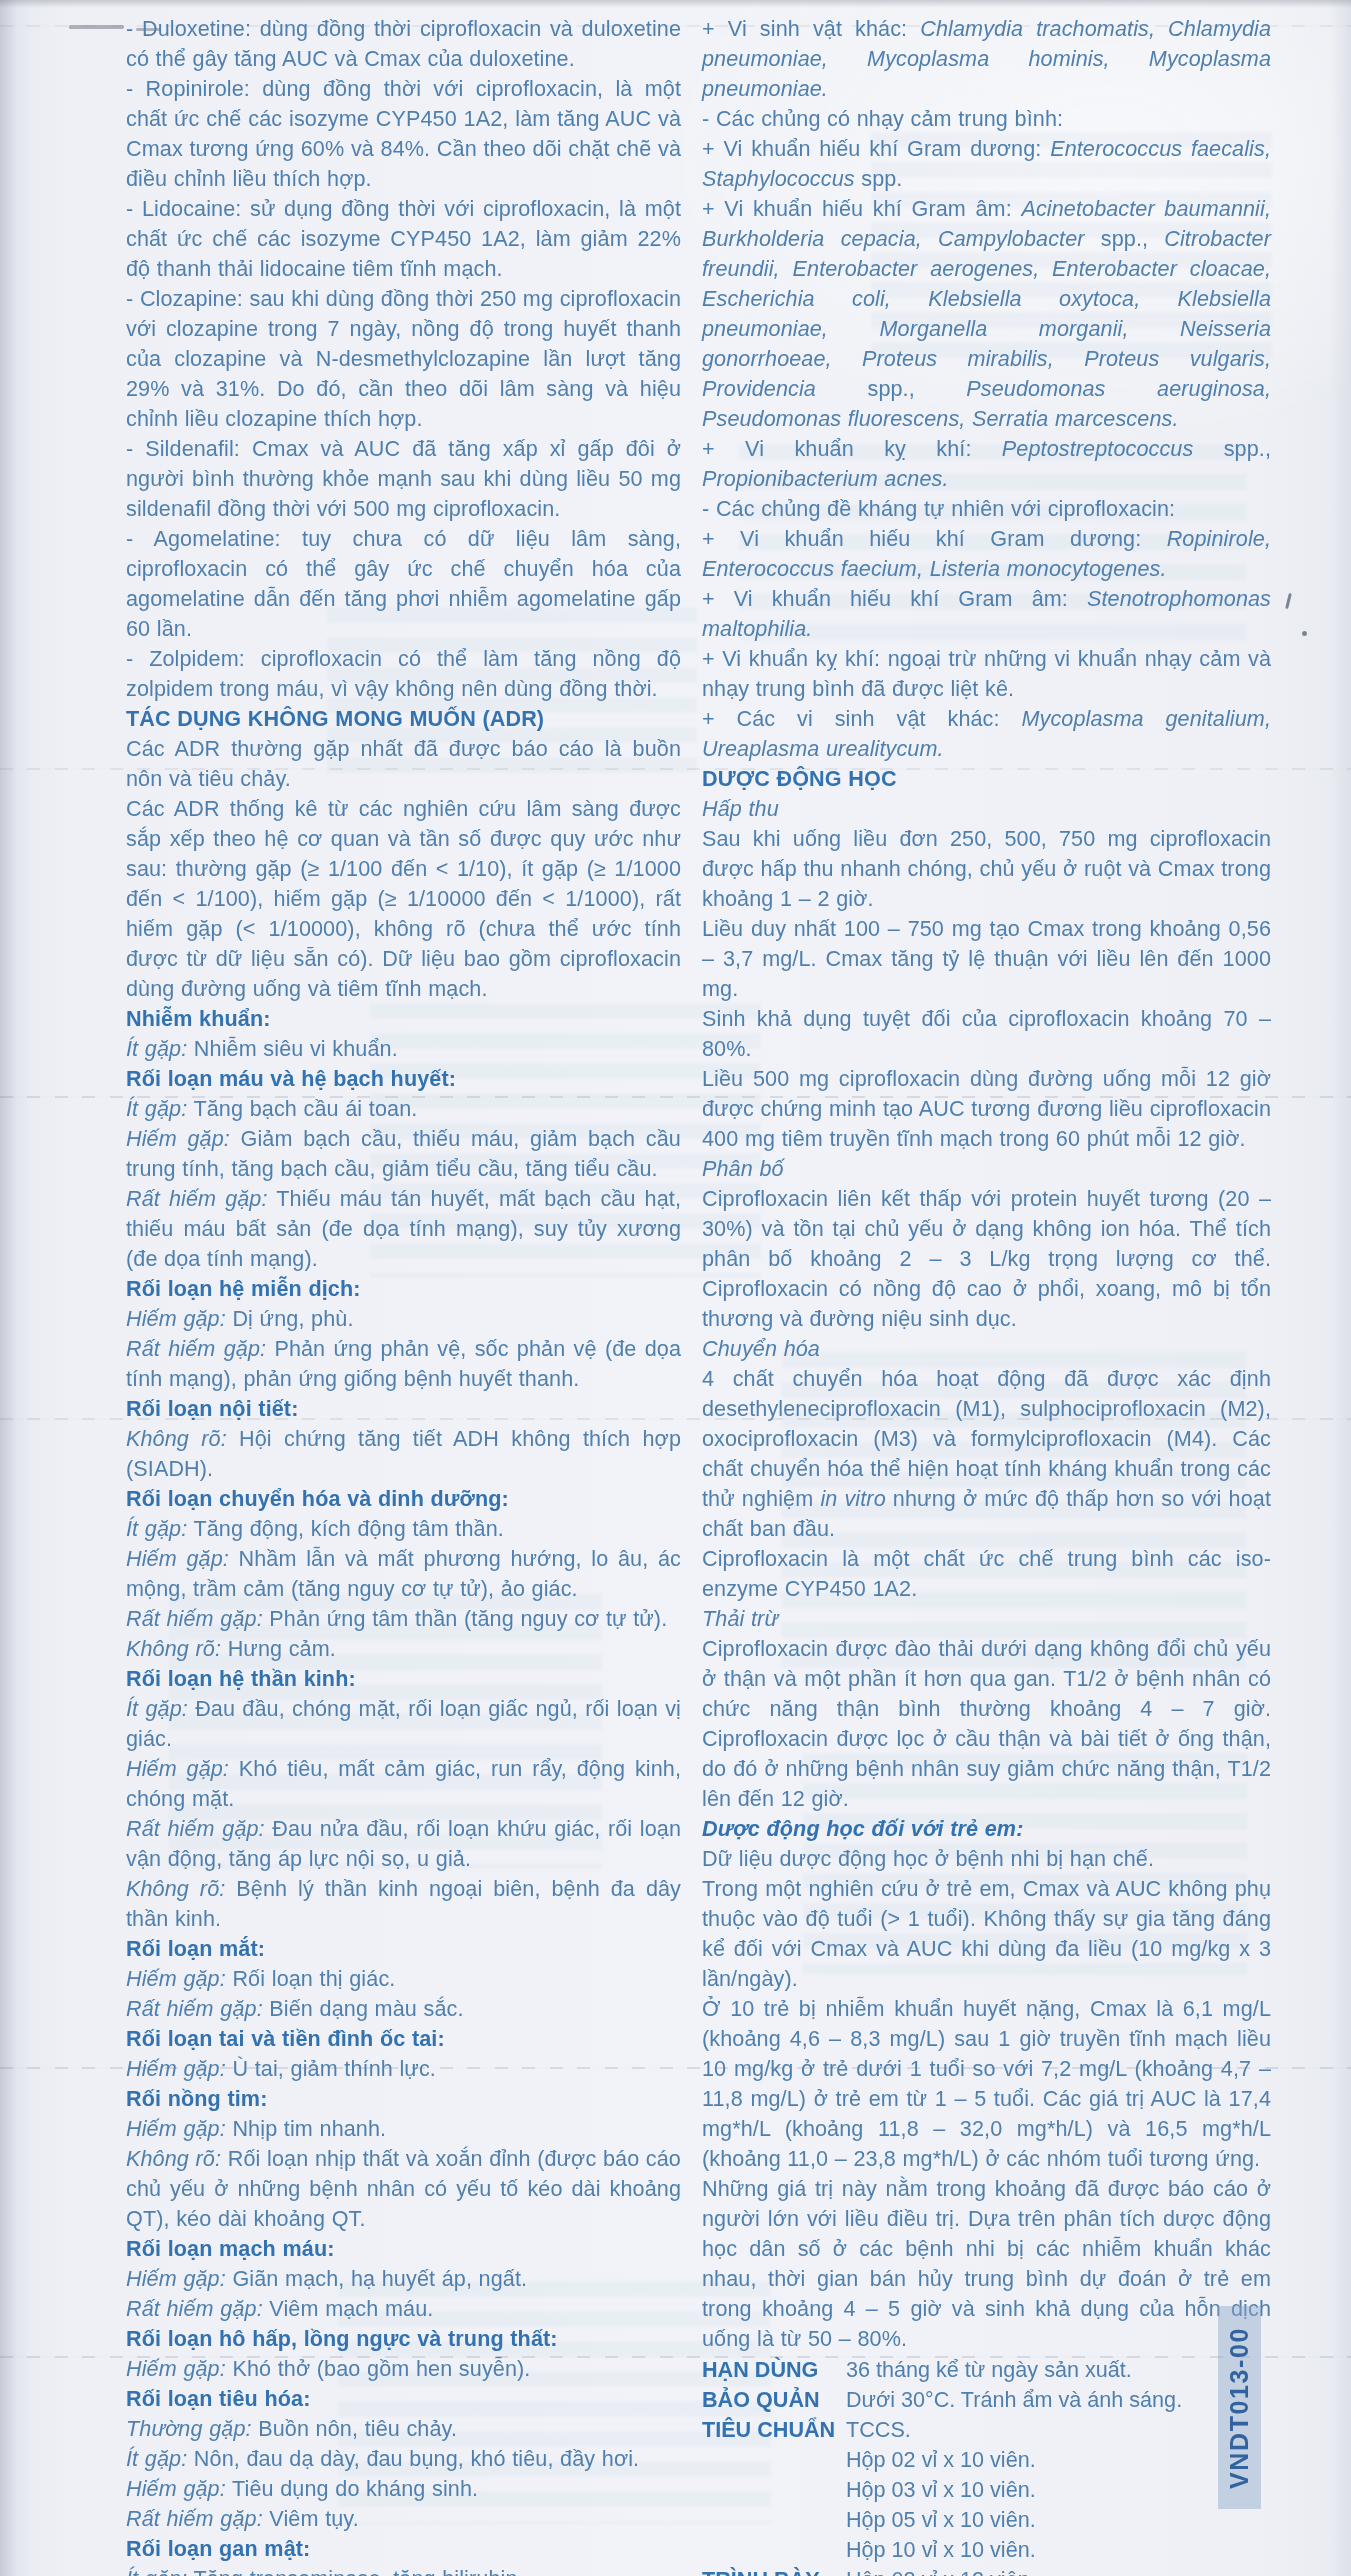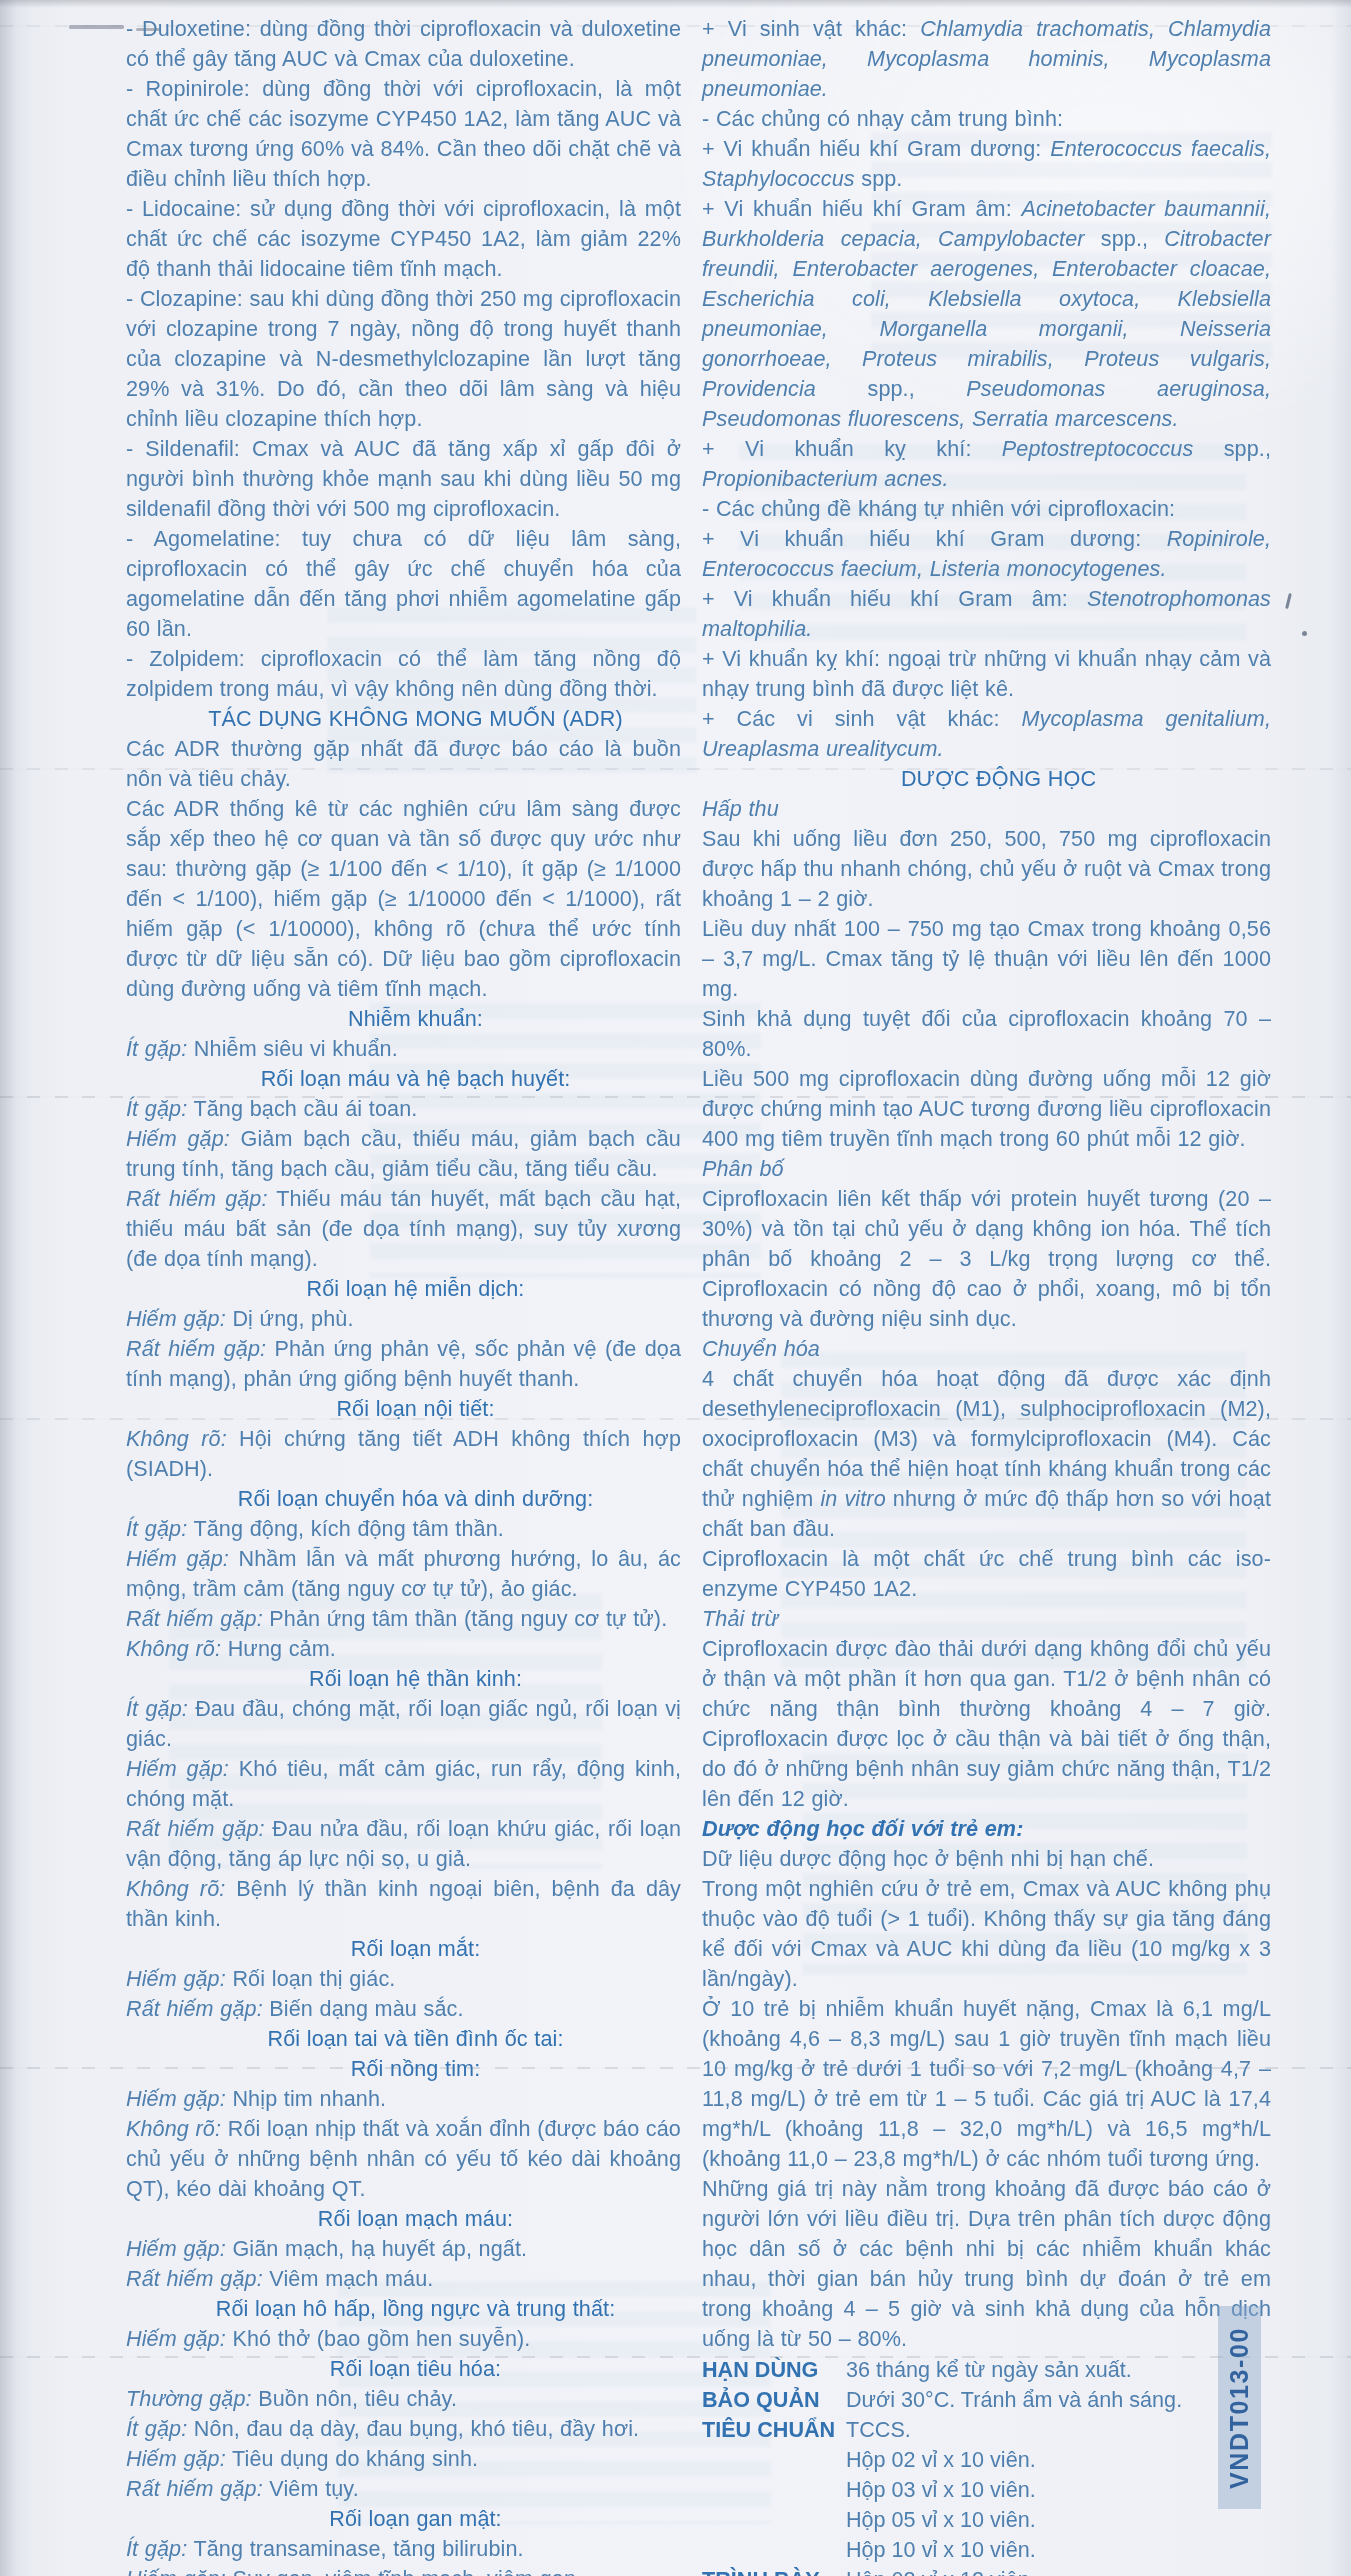--- a/index.html
+++ b/index.html
@@ -32,21 +32,21 @@
   .ghost{position:absolute;opacity:.55;filter:blur(1.6px);pointer-events:none;
     background:repeating-linear-gradient(180deg,rgba(110,140,180,0.10) 0 16px,rgba(110,140,180,0) 16px 30px);}
   .ink{position:absolute;background:#55617a;opacity:.75;border-radius:1.6px;}
 
   .col{position:absolute;top:13.7px;}
   .col-left{left:126px;width:555px;}
   .col-right{left:702px;width:569px;}
 
   p.para{margin:0;font-size:21.6px;line-height:30px;color:var(--body-text);
     text-align:justify;letter-spacing:0.1px;word-spacing:0.5px;}
-  p.head{font-weight:normal;color:var(--head-text);text-align:center;margin-left:24px;}
+  p.head{font-weight:bold;color:var(--head-text);text-align:left;}
   p.sub{font-style:italic;text-align:left;}
   p.subb{font-style:italic;font-weight:bold;color:var(--head-text);text-align:left;}
   .fs-i{font-style:italic;}
 
   .info-table{margin-top:1.1px;}
   .info-row{display:flex;align-items:flex-end;}
   .info-label{width:144px;flex-shrink:0;font-weight:bold;color:var(--head-text);
     font-size:21.6px;line-height:30px;}
   .info-values{color:var(--body-text);font-size:21.6px;line-height:30px;}
   .info-values div{white-space:nowrap;}
@@ -111,20 +111,21 @@
     <p class="para body"><span class="fs-i">Không rõ:</span><span> Hưng cảm.</span></p>
     <p class="para head"><span>Rối loạn hệ thần kinh:</span></p>
     <p class="para body"><span class="fs-i">Ít gặp:</span><span> Đau đầu, chóng mặt, rối loạn giấc ngủ, rối loạn vị giác.</span></p>
     <p class="para body"><span class="fs-i">Hiếm gặp:</span><span> Khó tiêu, mất cảm giác, run rẩy, động kinh, chóng mặt.</span></p>
     <p class="para body"><span class="fs-i">Rất hiếm gặp:</span><span> Đau nửa đầu, rối loạn khứu giác, rối loạn vận động, tăng áp lực nội sọ, u giả.</span></p>
     <p class="para body"><span class="fs-i">Không rõ:</span><span> Bệnh lý thần kinh ngoại biên, bệnh đa dây thần kinh.</span></p>
     <p class="para head"><span>Rối loạn mắt:</span></p>
     <p class="para body"><span class="fs-i">Hiếm gặp:</span><span> Rối loạn thị giác.</span></p>
     <p class="para body"><span class="fs-i">Rất hiếm gặp:</span><span> Biến dạng màu sắc.</span></p>
     <p class="para head"><span>Rối loạn tai và tiền đình ốc tai:</span></p>
+    <p class="para body"><span class="fs-i">Hiếm gặp:</span><span> Ù tai, giảm thính lực.</span></p>
     <p class="para head"><span>Rối nồng tim:</span></p>
     <p class="para body"><span class="fs-i">Hiếm gặp:</span><span> Nhịp tim nhanh.</span></p>
     <p class="para body"><span class="fs-i">Không rõ:</span><span> Rối loạn nhịp thất và xoắn đỉnh (được báo cáo chủ yếu ở những bệnh nhân có yếu tố kéo dài khoảng QT), kéo dài khoảng QT.</span></p>
     <p class="para head"><span>Rối loạn mạch máu:</span></p>
     <p class="para body"><span class="fs-i">Hiếm gặp:</span><span> Giãn mạch, hạ huyết áp, ngất.</span></p>
     <p class="para body"><span class="fs-i">Rất hiếm gặp:</span><span> Viêm mạch máu.</span></p>
     <p class="para head"><span>Rối loạn hô hấp, lồng ngực và trung thất:</span></p>
     <p class="para body"><span class="fs-i">Hiếm gặp:</span><span> Khó thở (bao gồm hen suyễn).</span></p>
     <p class="para head"><span>Rối loạn tiêu hóa:</span></p>
     <p class="para body"><span class="fs-i">Thường gặp:</span><span> Buồn nôn, tiêu chảy.</span></p>

